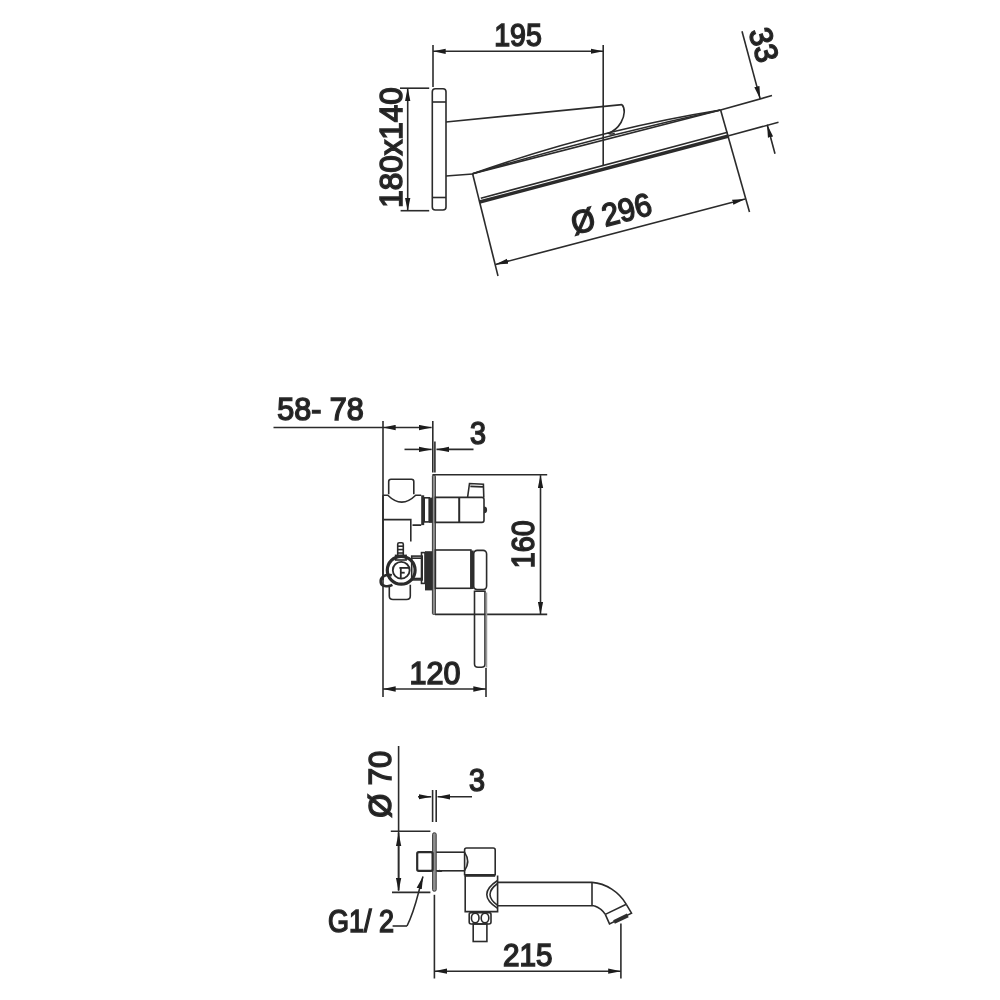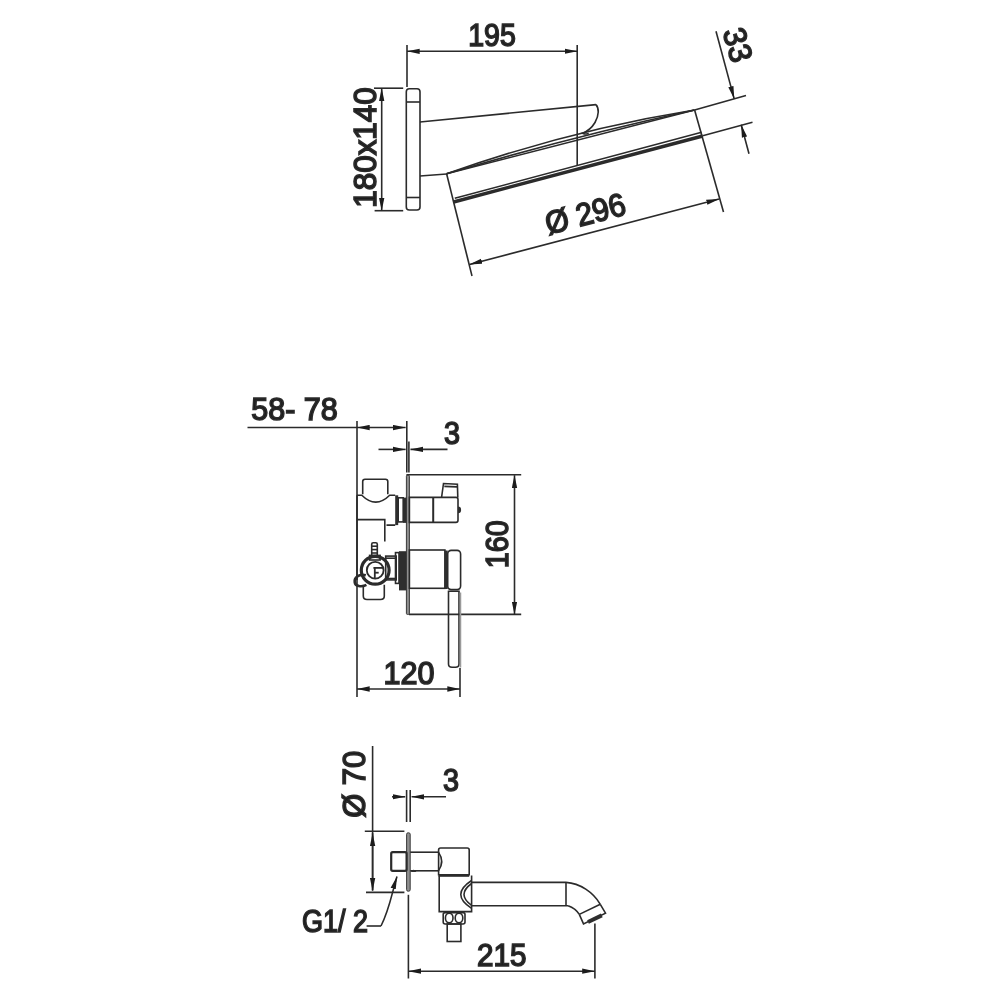--- a/index.html
+++ b/index.html
@@ -1,16 +1,16 @@
 <!DOCTYPE html>
 <html><head>
 <meta charset="utf-8">
 <style>
   html,body{margin:0;padding:0;background:#ffffff;}
-  .wrap{width:840px;height:1000px;background:#ffffff;}
+  .wrap{width:840px;height:1000px;background:#ffffff;margin-left:26px;}
   text{font-family:"Liberation Sans", sans-serif; fill:#1c1c1c;}
 </style>
 </head>
 <body>
 <div class="wrap">
 <svg width="1000" height="1000" viewBox="0 0 1000 1000" xmlns="http://www.w3.org/2000/svg">
 <defs>
 <marker id="ah" viewBox="0 0 13 6" refX="12.7" refY="3" markerWidth="13" markerHeight="6" orient="auto-start-reverse" markerUnits="userSpaceOnUse">
   <path d="M13,3 L0,0.35 L0,5.65 Z" fill="#1c1c1c"></path>
 </marker>

